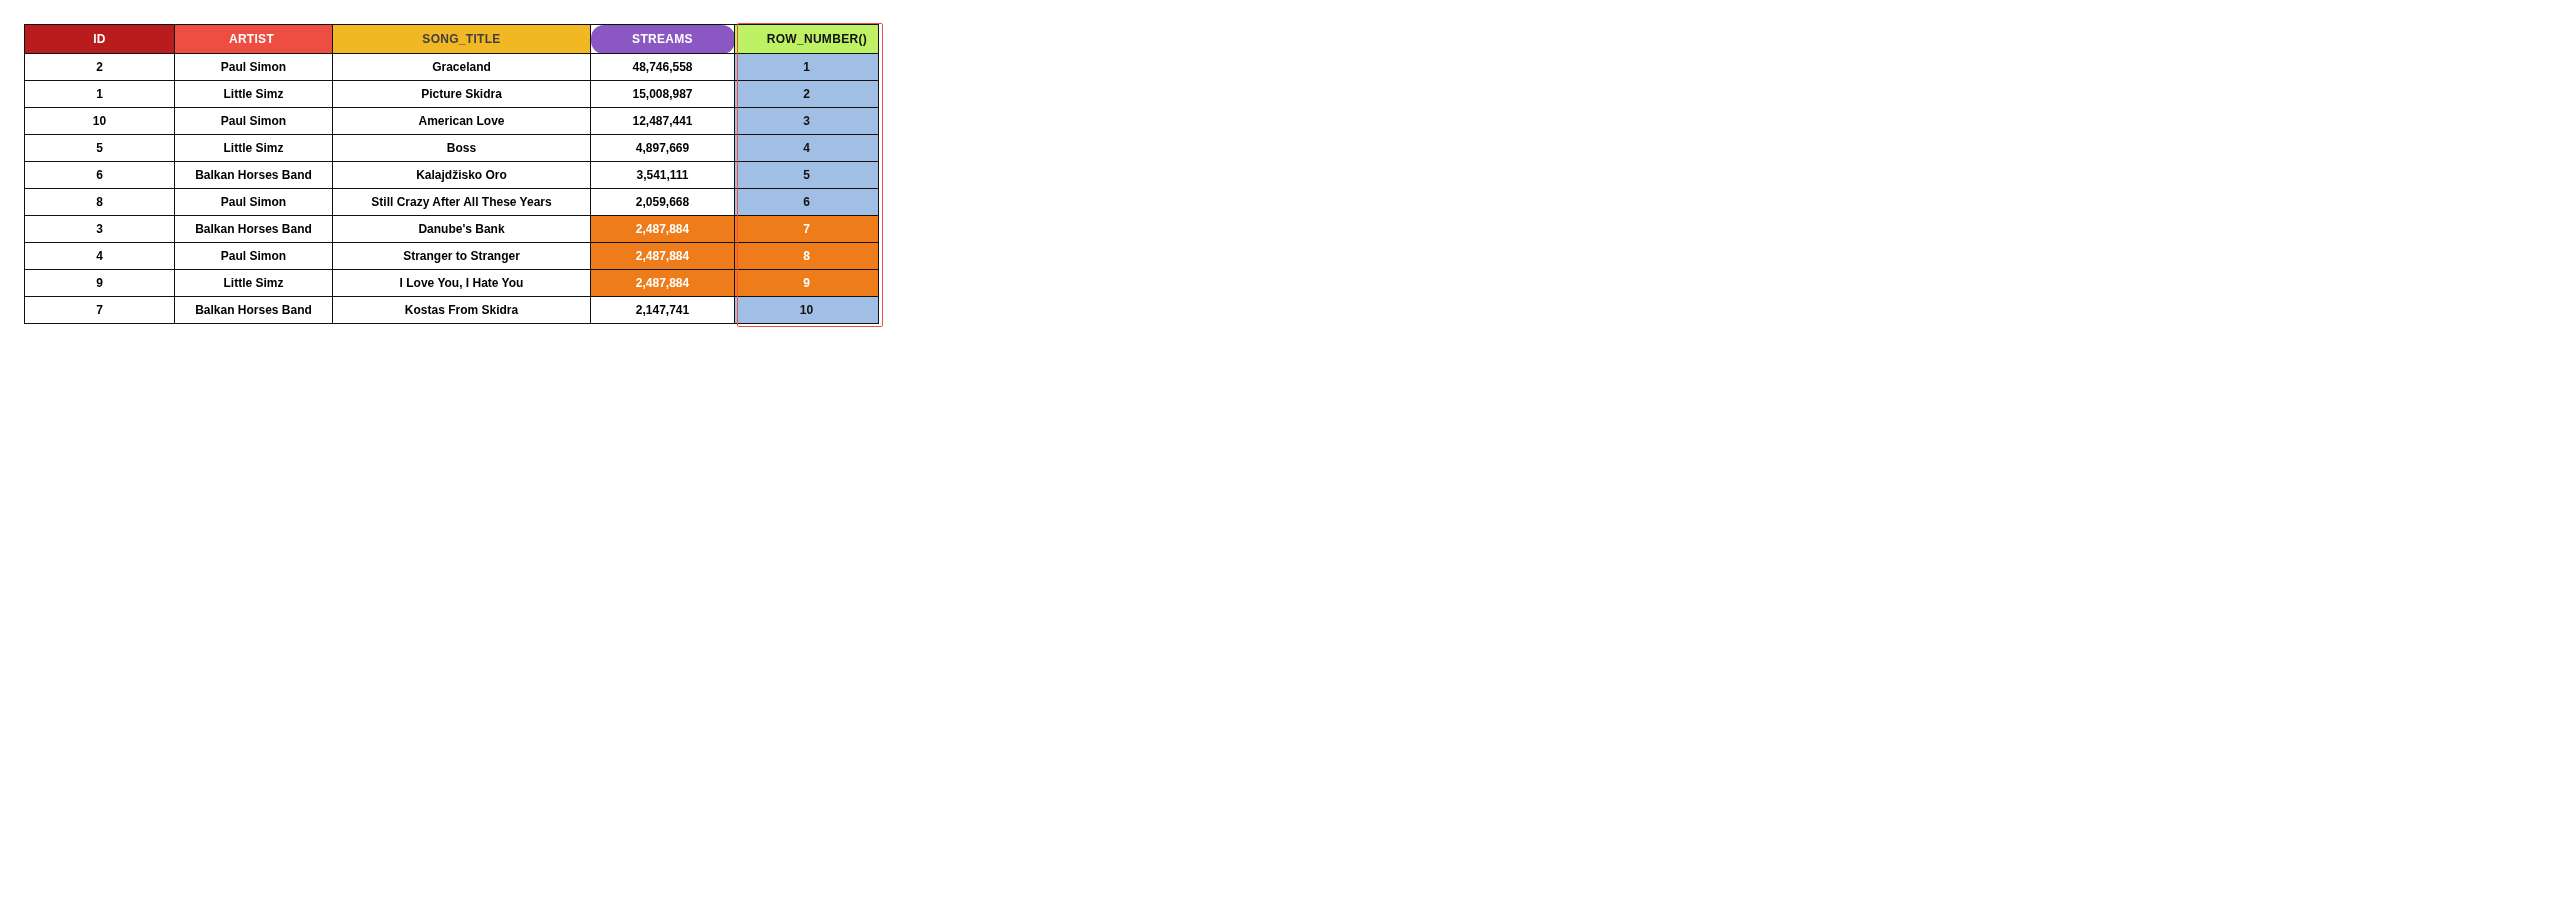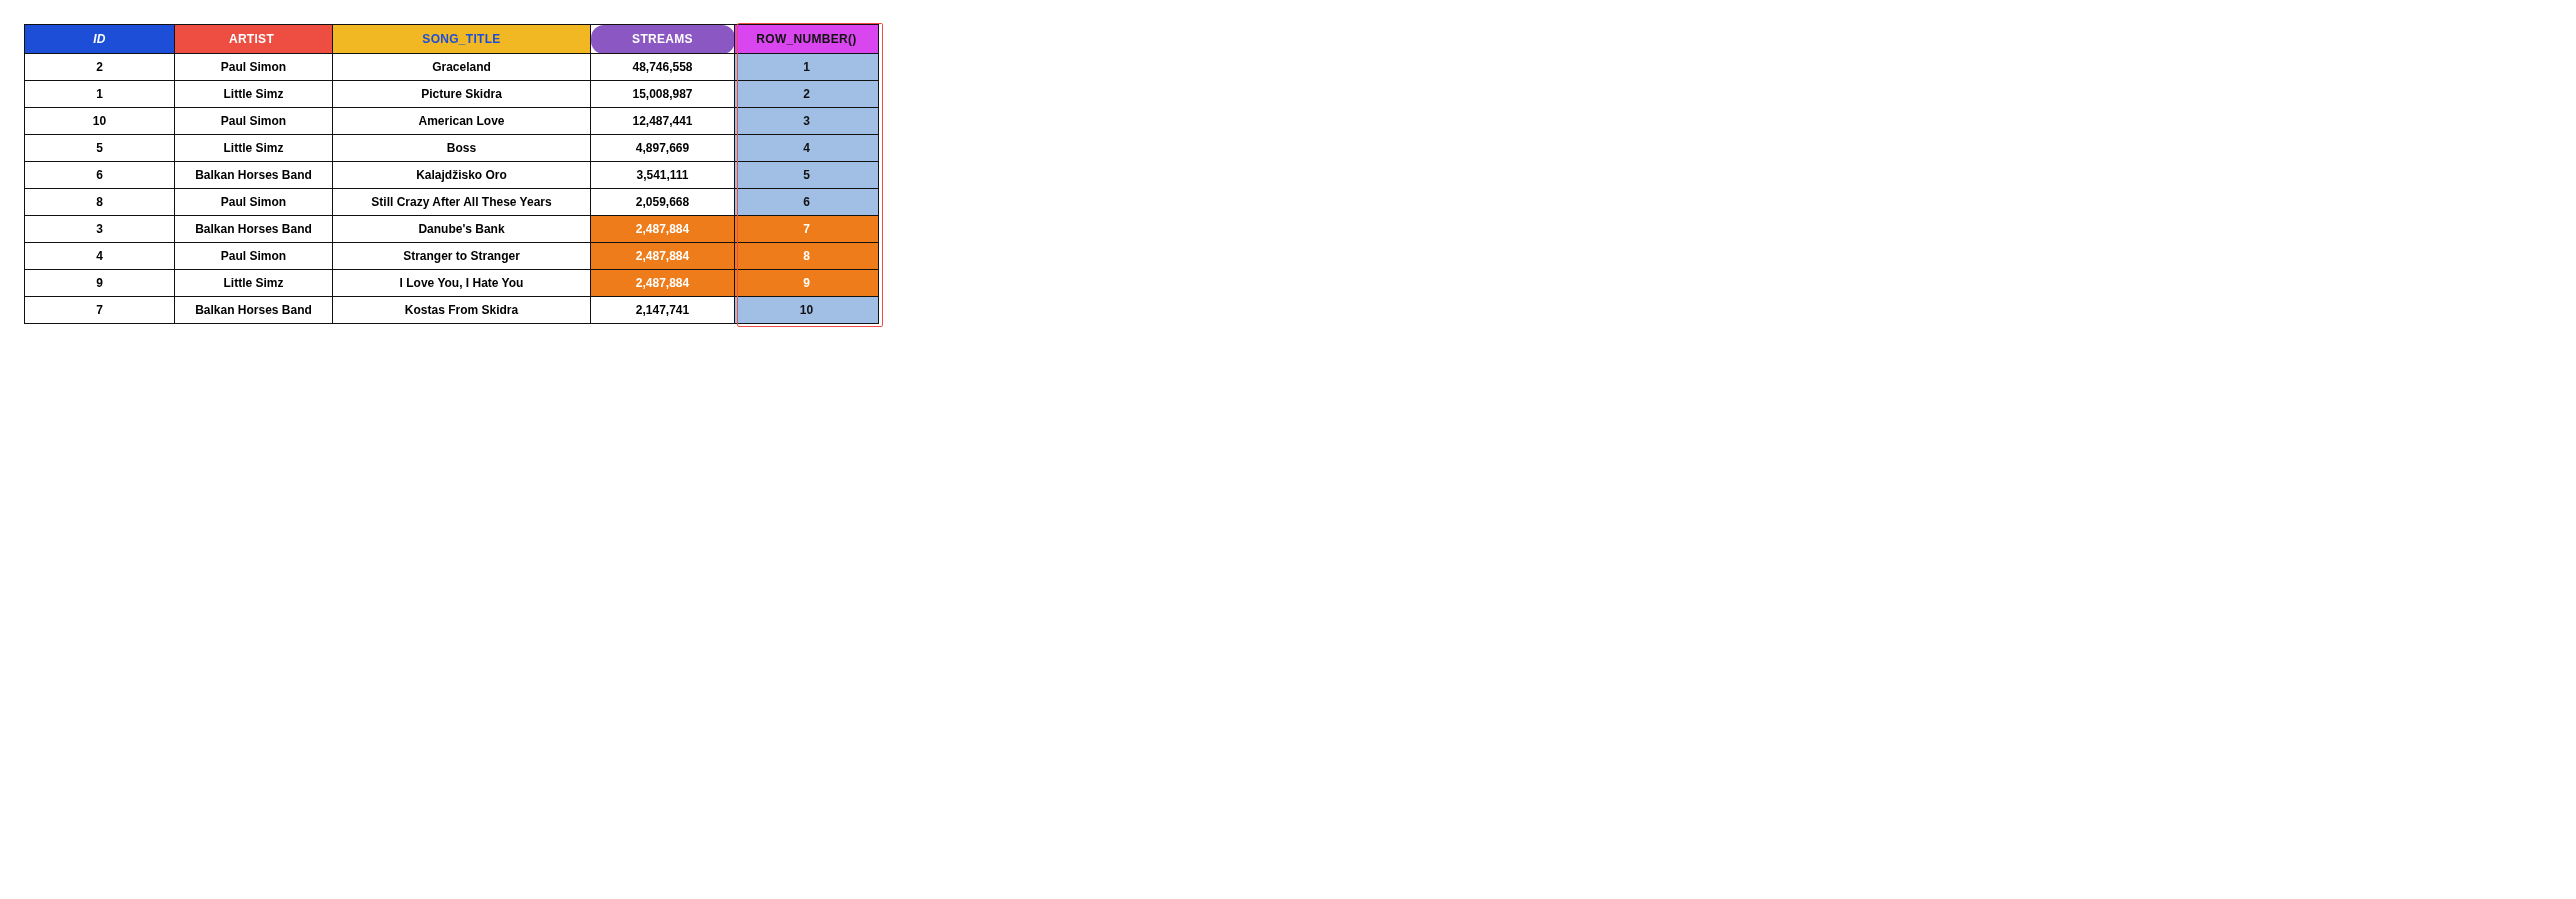--- a/index.html
+++ b/index.html
@@ -48,25 +48,25 @@
 </style>
 </head>
 <body>
 
 
 
 <div class="wrap-rel">
   <table>
     <thead>
       <tr>
-        <th class="col-id" style="background: #1d4ed8; color: rgb(255, 255, 255); font-style: italic;">ID</th>
+        <th class="col-id" style="background: #b91c1c; color: rgb(255, 255, 255);">ID</th>
         <th class="col-artist" style="background: rgb(238, 78, 66); color: rgb(255, 255, 255);">ARTIST</th>
-        <th class="col-title" style="background: rgb(242, 184, 36); color: #1d4ed8;">SONG_TITLE</th>
+        <th class="col-title" style="background: rgb(242, 184, 36); color: #404040;">SONG_TITLE</th>
         <th class="col-streams" style="background: rgb(138, 87, 195); color: rgb(255, 255, 255);">STREAMS</th>
-        <th class="col-rownum" style="background: #d946ef; color: rgb(17, 17, 17);">ROW_NUMBER()</th>
+        <th class="col-rownum" style="background: #bef264; color: rgb(17, 17, 17); text-align: right;">ROW_NUMBER()</th>
       </tr>
     </thead>
     <tbody>
         <tr>
           <td>2</td>
           <td>Paul Simon</td>
           <td>Graceland</td>
           <td>48,746,558</td>
           <td class="hl-blue">1</td>
         </tr>

